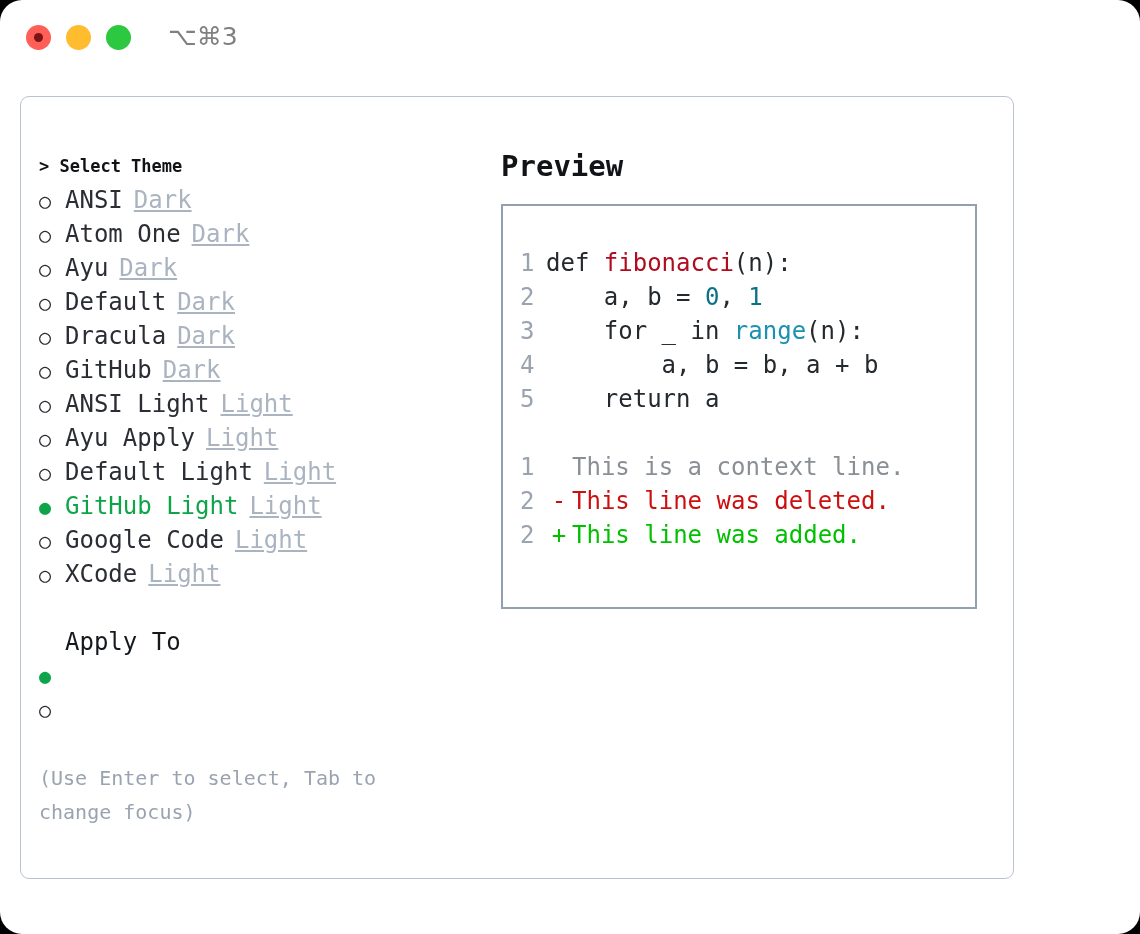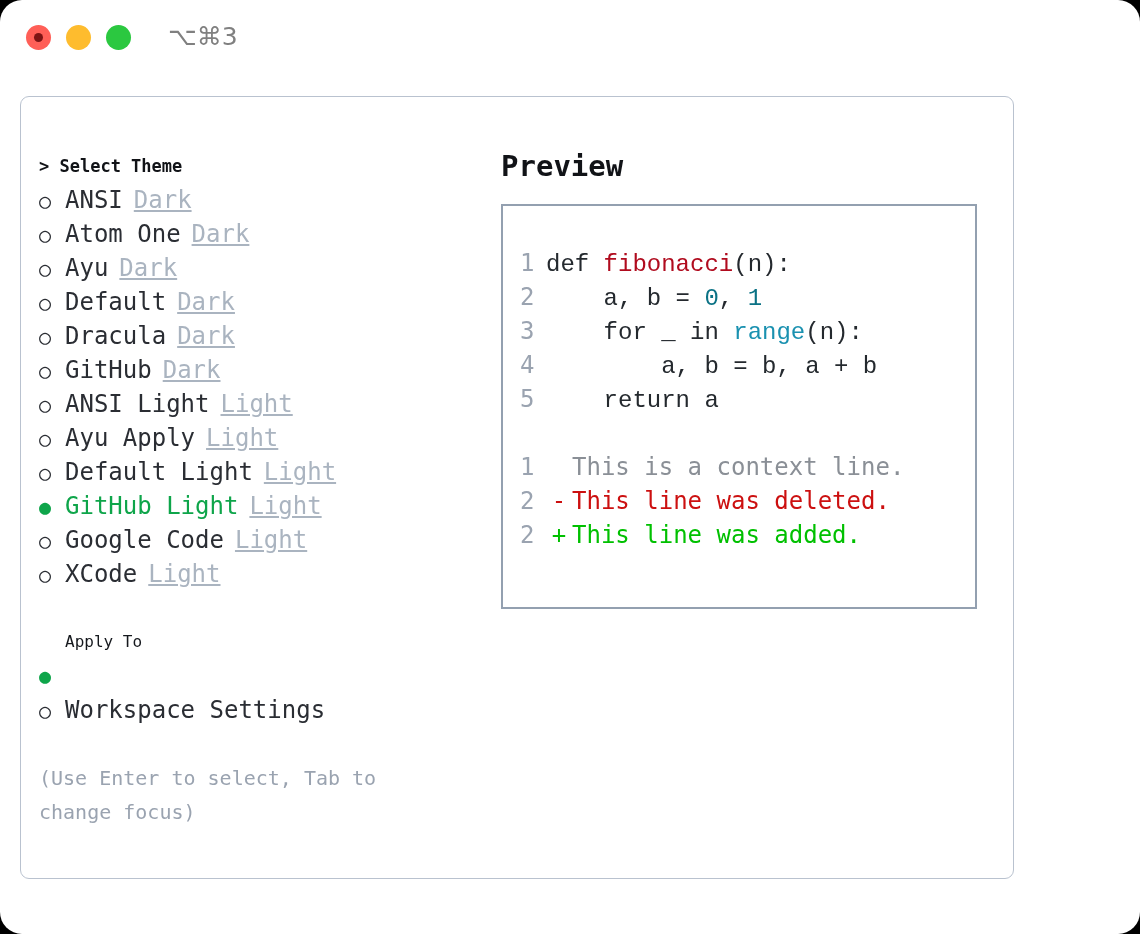--- a/index.html
+++ b/index.html
@@ -124,21 +124,21 @@
   .bullet.sel { color: #0ea54a; }
   .opt-label { color: #2a2d33; }
   .opt.selected .opt-label { color: #0ea54a; }
   .opt-variant {
     color: #aab4c0;
     margin-left: 11px;
     text-decoration: underline;
   }
 
   .apply-head {
-    font-size: 16px;
+    font-size: 24px;
     color: #15181d;
     line-height: 34px;
     height: 34px;
     padding-left: 26px;
     white-space: pre;
     margin-top: 34px;
   }
 
   .hint {
     margin-top: 34px;
@@ -180,21 +180,21 @@
     line-height: 34px;
     font-size: 24px;
     white-space: pre;
   }
   .lno {
     width: 26px;
     flex: 0 0 26px;
     color: #9aa3b0;
     text-align: left;
   }
-  .code-text { color: #24292e; font-family: Liberation Mono, monospace; }
+  .code-text { color: #24292e; }
 
   .tok-kw   { color: #24292e; }
   .tok-fn   { color: #b00b1e; }
   .tok-num  { color: #0b7285; }
   .tok-call { color: #1a91b0; }
   .tok-plain{ color: #24292e; }
 
   .gap-line { height: 34px; }
 
   .diff-line {
@@ -246,21 +246,21 @@
             <div class="opt"><span class="bullet">○</span><span class="opt-label">Default Light</span><span class="opt-variant">Light</span></div>
             <div class="opt selected"><span class="bullet sel">●</span><span class="opt-label">GitHub Light</span><span class="opt-variant">Light</span></div>
             <div class="opt"><span class="bullet">○</span><span class="opt-label">Google Code</span><span class="opt-variant">Light</span></div>
             <div class="opt"><span class="bullet">○</span><span class="opt-label">XCode</span><span class="opt-variant">Light</span></div>
           </div>
 
         <div class="apply-head">Apply To</div>
 
         <div class="opt-list" id="apply-list">
             <div class="opt selected"><span class="bullet sel">●</span></div>
-            <div class="opt"><span class="bullet">○</span><span class="opt-label">Workspace Settings</span></div>
+            <div class="opt"><span class="bullet">○</span></div>
           </div>
 
         <div class="hint">(Use Enter to select, Tab to change focus)</div>
       </div>
 
       <div class="right">
         <div class="preview-title">Preview</div>
 
         <div class="preview-box">
           <div id="code-block">

